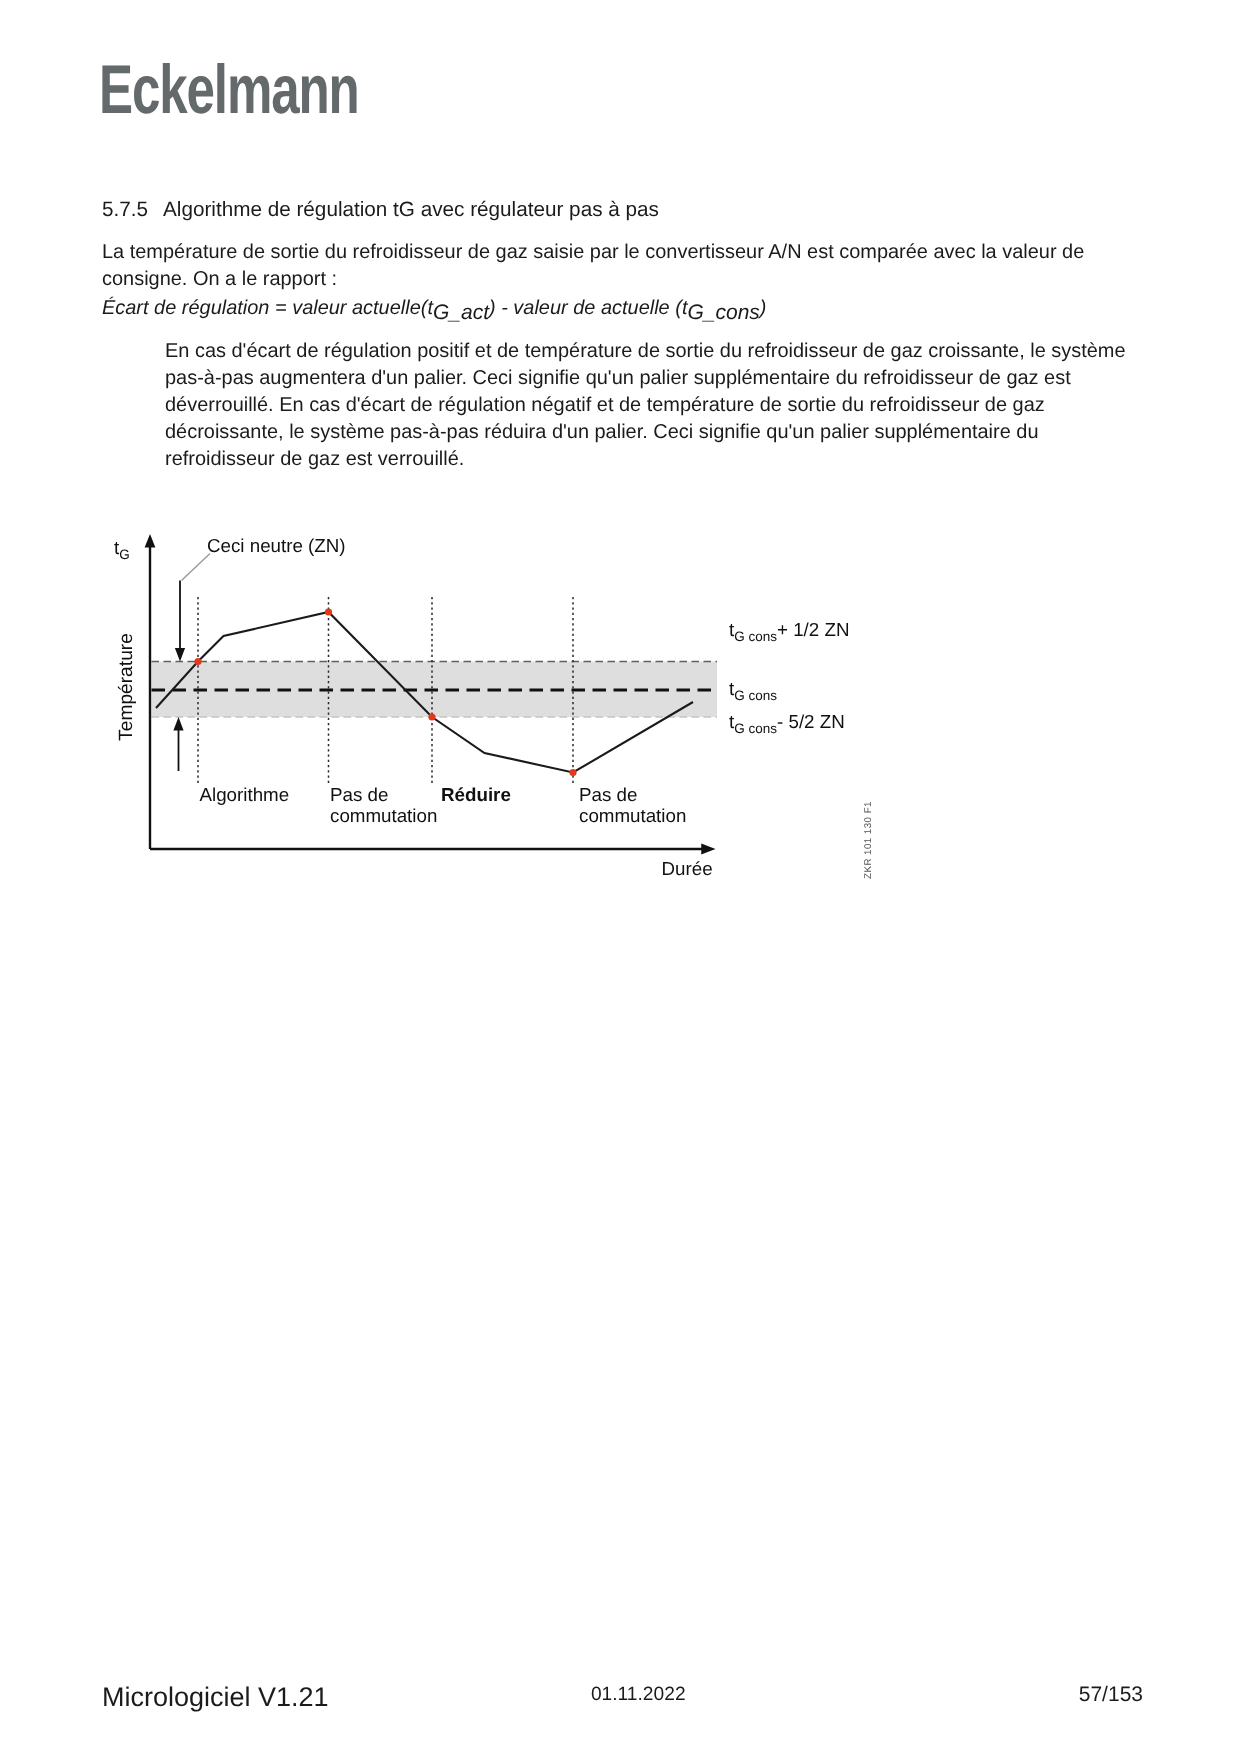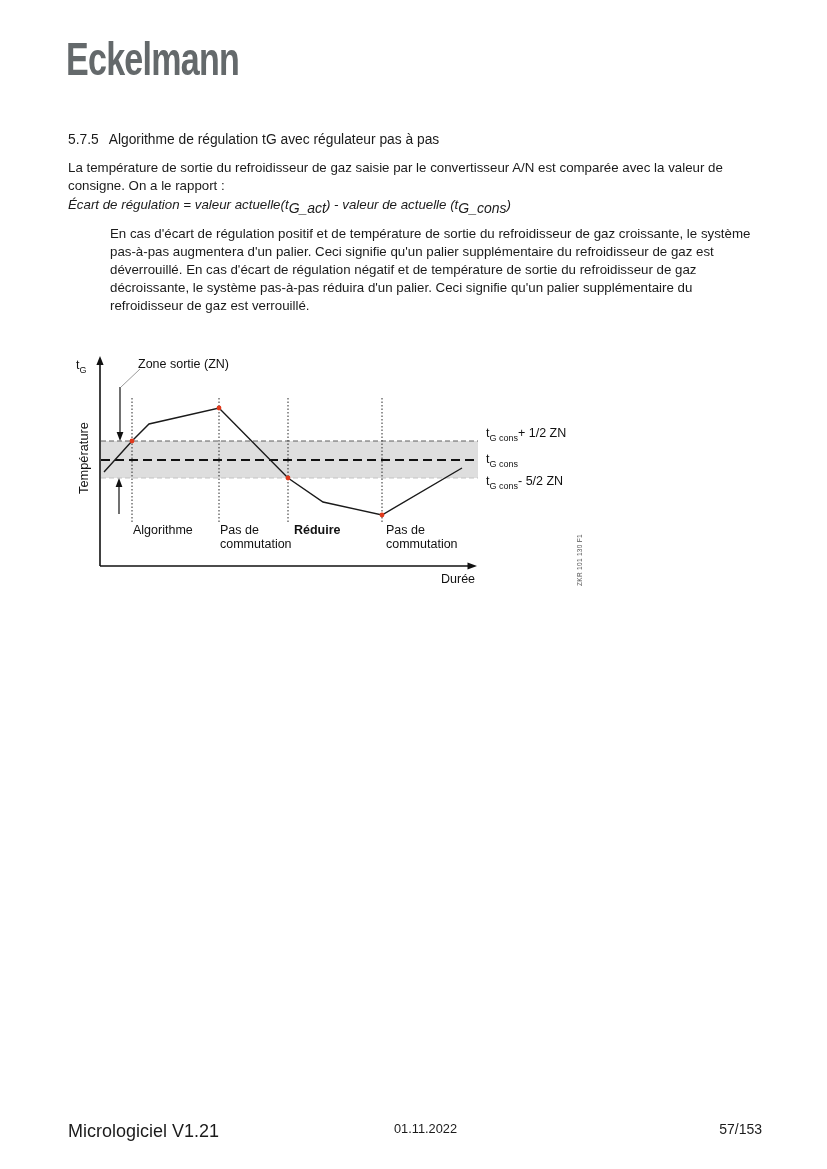--- a/index.html
+++ b/index.html
@@ -38,21 +38,21 @@
   .diagram svg { position:absolute; left:0; top:0; }
   .dlabel { position:absolute; font-size:12.5px; color:#111; white-space:pre-line; line-height:14px; }
   .dlabel sub { font-size:9px; }
   .tg-label { left:8px; top:4px; }
   .zone-label { left:70px; top:3px; }
   .temp-label {
     left:16px; top:104px; transform:translate(-50%,-50%) rotate(-90deg);
     white-space:nowrap; font-size:12.8px;
   }
   .rlabel { left:418px; white-space:nowrap; }
-  .r1 { top:72px; } .r2 { top:98px; } .r3 { top:120px; }
+  .r1 { top:59px; } .r2 { top:98px; } .r3 { top:120px; }
   .plabel { top:169px; }
   .p1 { left:65px; } .p2 { left:152px; } .p3 { left:226px;font-weight:bold; } .p4 { left:318px; }
   .duree-label { left:373px; top:218px; }
   .figure-id {
     position:absolute; left:511px; top:206px;
     transform:translate(-50%,-50%) rotate(-90deg);
     font-size:6.5px; color:#555; white-space:nowrap; letter-spacing:0.3px;
   }
 </style>
 </head>
@@ -107,21 +107,21 @@
     <polygon points="409,212 399.5,208.4 399.5,215.6" fill="#111"></polygon>
 
     <line x1="72" y1="15" x2="53" y2="33" stroke="#9b9b9b" stroke-width="1"></line>
     <line x1="52" y1="33" x2="52" y2="80" stroke="#111" stroke-width="1.2"></line>
     <polygon points="52,87 48.6,78 55.4,78" fill="#111"></polygon>
     <line x1="51" y1="160" x2="51" y2="131" stroke="#111" stroke-width="1.2"></line>
     <polygon points="51,124 47.6,133 54.4,133" fill="#111"></polygon>
   </svg>
 
   <div class="dlabel tg-label"><span>t</span><sub>G</sub></div>
-  <div class="dlabel zone-label">Zone sortie (ZN)</div>
+  <div class="dlabel zone-label">Ceci neutre (ZN)</div>
   <div class="dlabel temp-label">Température</div>
 
   <div class="dlabel rlabel r1"><span>t</span><sub>G cons</sub><span>+ 1/2 ZN</span></div>
   <div class="dlabel rlabel r2"><span>t</span><sub>G cons</sub><span></span></div>
   <div class="dlabel rlabel r3"><span>t</span><sub>G cons</sub><span>- 5/2 ZN</span></div>
 
   <div class="dlabel plabel p1">Algorithme</div>
   <div class="dlabel plabel p2">Pas de
 commutation</div>
   <div class="dlabel plabel p3">Réduire</div>

